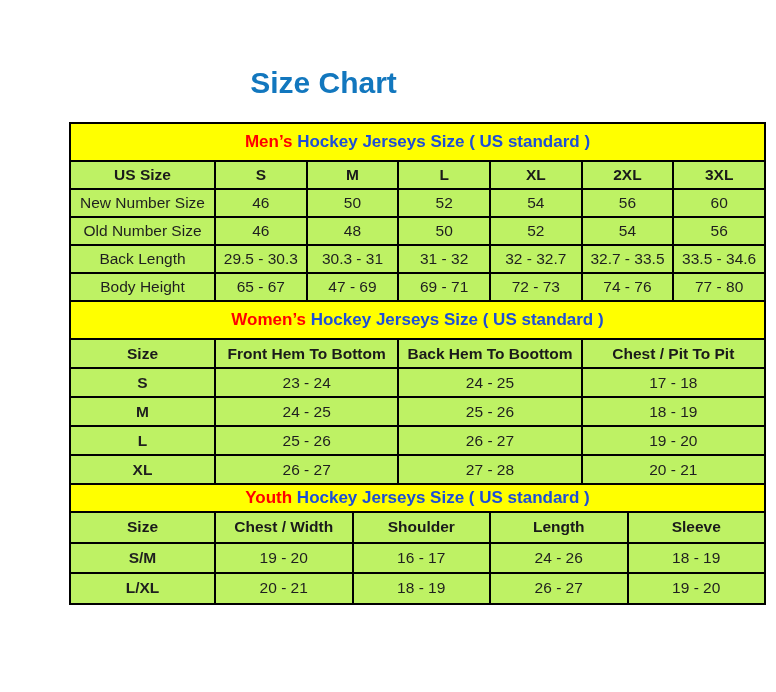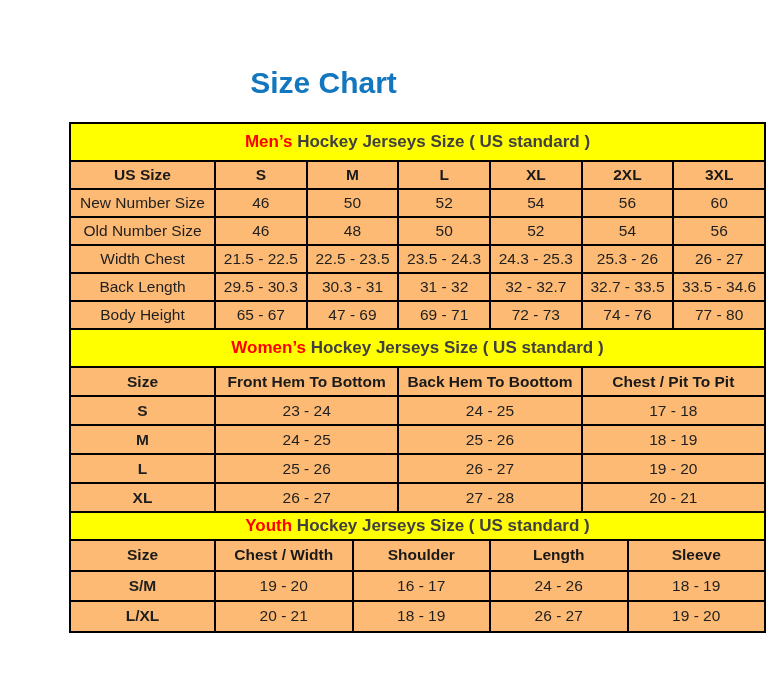--- a/index.html
+++ b/index.html
@@ -29,28 +29,28 @@
   .banner {
     width: 697px; height: 40px;
     background: #ffff00;
     border: 2px solid #000000;
     display: flex; align-items: center; justify-content: center;
     font-size: 17px; font-weight: bold;
     white-space: pre;
   }
   .sec-youth .banner { height: 30px; justify-content: center; }
   .banner .hl { color: #ff0000; }
-  .banner .rest { color: #404040; }
+  .banner .rest { color: #1d4ed8; }
 
   table.size-table {
     width: 697px;
     border-collapse: collapse;
     table-layout: fixed;
     margin-top: -2px;
-    background: #fdba74;
+    background: #bef264;
   }
   table.size-table th, table.size-table td {
     border: 2px solid #000000;
     text-align: center;
     vertical-align: middle;
     font-size: 15.5px;
     white-space: nowrap;
     overflow: hidden;
     padding: 0 2px;
   }
@@ -106,29 +106,20 @@
             <tr>
               <td class="rowlabel">Old Number Size</td>
               <td>46</td>
               <td>48</td>
               <td>50</td>
               <td>52</td>
               <td>54</td>
               <td>56</td>
             </tr>
             <tr>
-              <td class="rowlabel">Width Chest</td>
-              <td>21.5 - 22.5</td>
-              <td>22.5 - 23.5</td>
-              <td>23.5 - 24.3</td>
-              <td>24.3 - 25.3</td>
-              <td>25.3 - 26</td>
-              <td>26 - 27</td>
-            </tr>
-            <tr>
               <td class="rowlabel">Back Length</td>
               <td>29.5 - 30.3</td>
               <td>30.3 - 31</td>
               <td>31 - 32</td>
               <td>32 - 32.7</td>
               <td>32.7 - 33.5</td>
               <td>33.5 - 34.6</td>
             </tr>
             <tr>
               <td class="rowlabel">Body Height</td>

